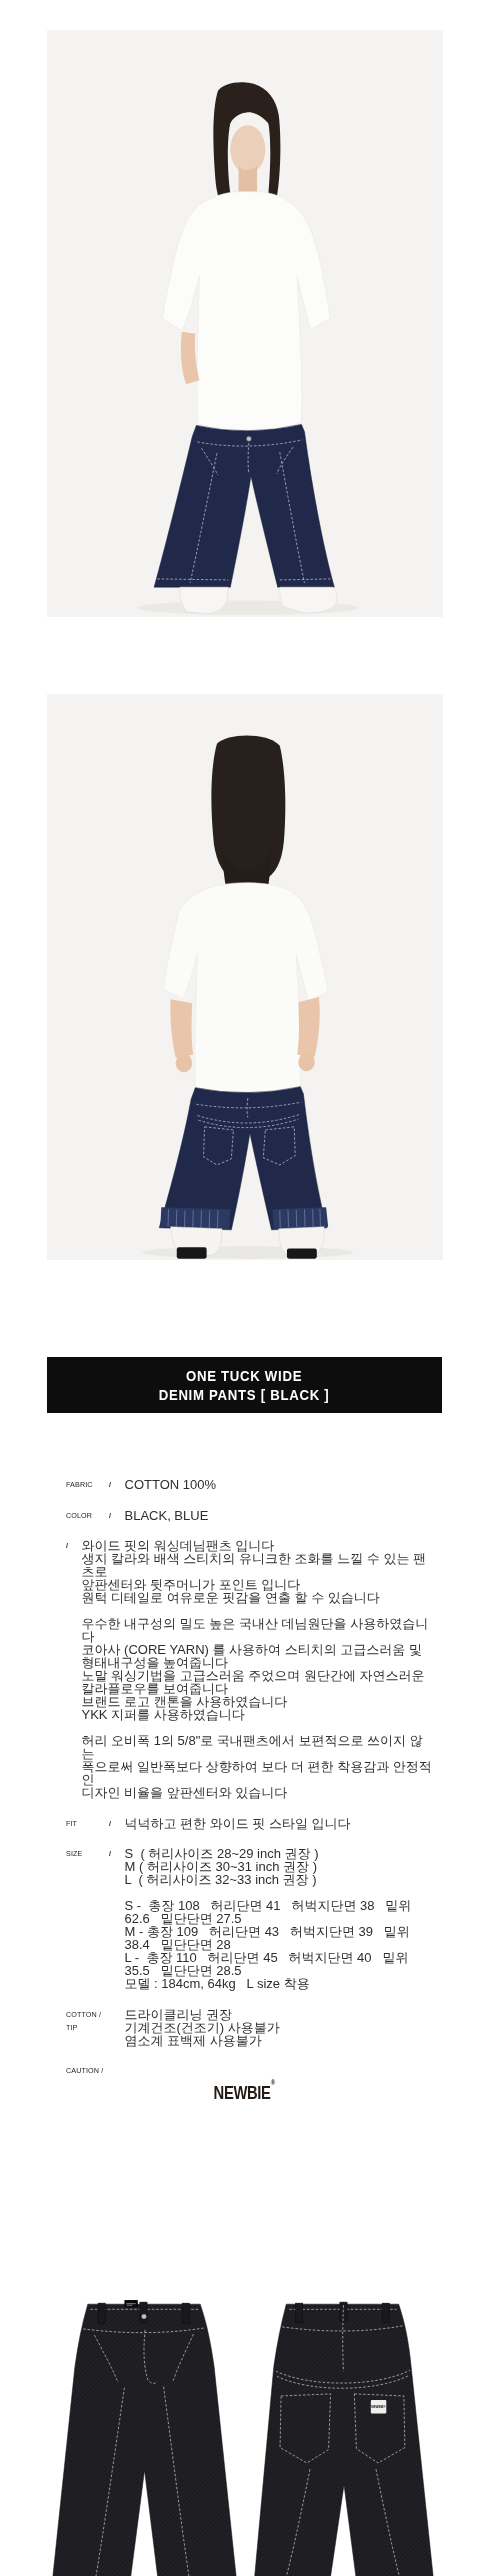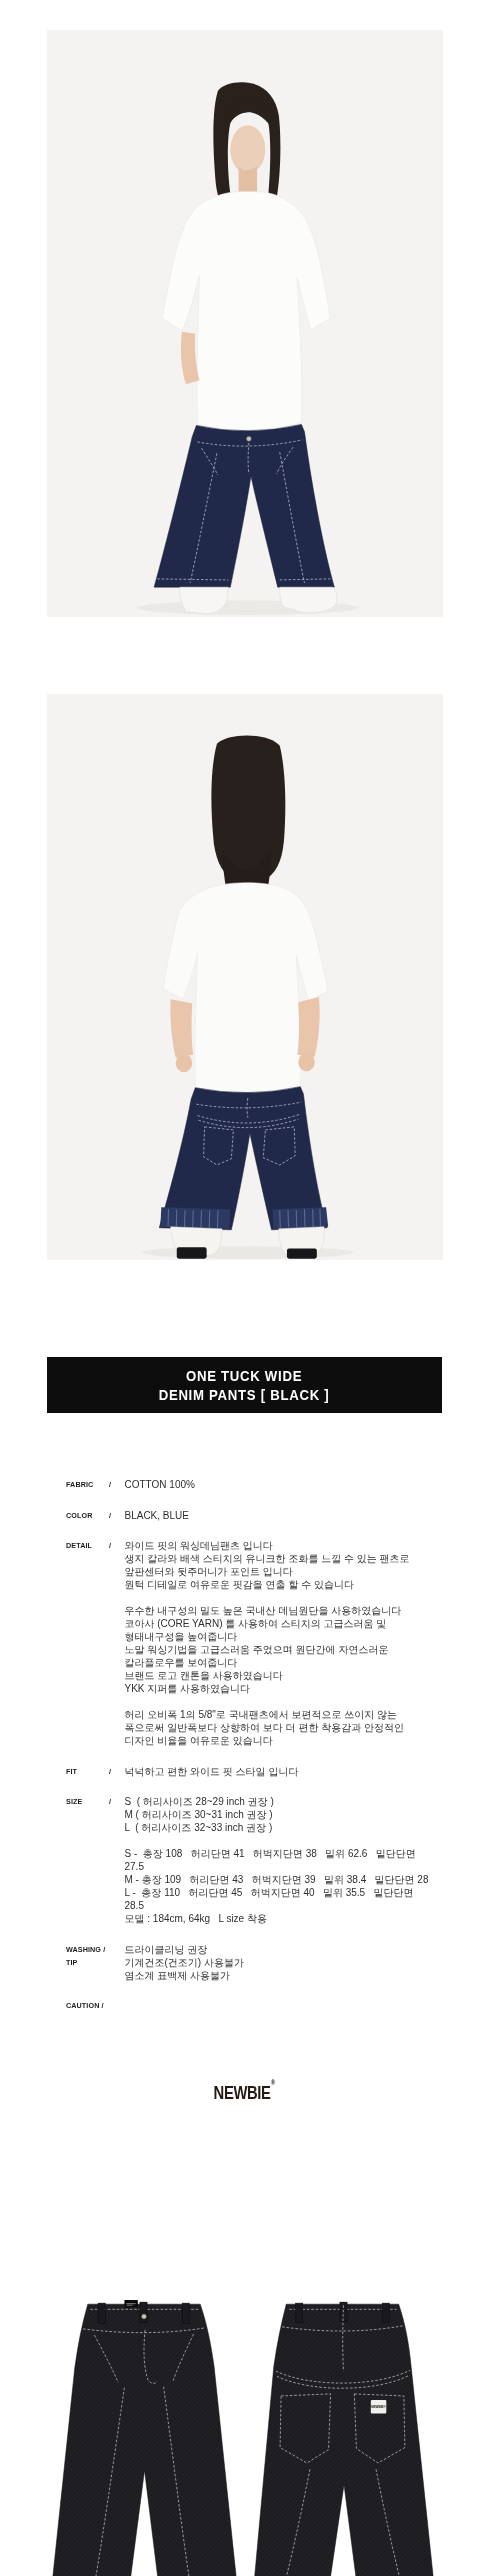--- a/index.html
+++ b/index.html
@@ -10,25 +10,25 @@
   #photo-front{top:30px;height:587px}
   #photo-back{top:694px;height:566px}
   svg{display:block}
 
   #banner{position:absolute;left:47px;top:1357px;width:395px;height:56px;background:#0d0d0d;
           color:#fff;display:flex;flex-direction:column;align-items:center;justify-content:center;gap:1.5px}
   .banner-line{font-size:15px;font-weight:700;letter-spacing:0.8px;transform:scaleX(.88);white-space:nowrap}
 
   #specs{position:absolute;left:66px;top:1478px;width:368px}
   .spec-row{display:flex;margin-bottom:17.5px}
-  .spec-label{width:43px;flex:none;font-size:7.2px;font-weight:700;letter-spacing:0.1px;line-height:13px;
+  .spec-label{width:43px;flex:none;font-size:7.2px;font-weight:400;letter-spacing:0.1px;line-height:13px;
               color:#1d1d1d;white-space:nowrap}
   .spec-slash{width:15.5px;flex:none;font-size:7.2px;font-weight:700;line-height:13px;color:#1d1d1d}
   .spec-value{flex:1;min-width:0}
-  .spec-line{font-size:10px;line-height:13px;min-height:13px;white-space:pre-wrap;color:#2e2e2e}
+  .spec-line{font-size:13px;line-height:13px;min-height:13px;white-space:pre-wrap;color:#2e2e2e}
 
   #logo{position:absolute;left:0;top:2082px;width:100%;text-align:center;color:#241b15}
   #logo .inner{display:inline-block;transform:scaleX(.8);font-size:18.5px;font-weight:800;letter-spacing:-0.5px;white-space:nowrap}
   #logo sup{font-size:7.7px;position:relative;top:-6.7px;left:0.5px;font-weight:700}
 
   #flat-front{position:absolute;left:47px;top:2299px}
   #flat-back{position:absolute;left:249px;top:2299px}
 
   
   .st{fill:none;stroke:#d3d4d8;stroke-width:1.3;stroke-dasharray:5 3.5}
@@ -156,41 +156,38 @@
       <div class="spec-row">
         <div class="spec-label">
           <div>COLOR</div>
         </div>
         <div class="spec-slash">/</div>
         <div class="spec-value">
           <div class="spec-line">BLACK, BLUE</div>
         </div>
       </div>
       <div class="spec-row">
-        <div class="spec-label">
-          <div>DETAIL</div>
-        </div>
         <div class="spec-slash">/</div>
         <div class="spec-value">
           <div class="spec-line">와이드 핏의 워싱데님팬츠 입니다</div>
           <div class="spec-line">생지 칼라와 배색 스티치의 유니크한 조화를 느낄 수 있는 팬츠로</div>
           <div class="spec-line">앞판센터와 뒷주머니가 포인트 입니다</div>
           <div class="spec-line">원턱 디테일로 여유로운 핏감을 연출 할 수 있습니다</div>
           <div class="spec-line"></div>
           <div class="spec-line">우수한 내구성의 밀도 높은 국내산 데님원단을 사용하였습니다</div>
           <div class="spec-line">코아사 (CORE YARN) 를 사용하여 스티치의 고급스러움 및</div>
           <div class="spec-line">형태내구성을 높여줍니다</div>
           <div class="spec-line">노말 워싱기법을 고급스러움 주었으며 원단간에 자연스러운</div>
           <div class="spec-line">칼라플로우를 보여줍니다</div>
           <div class="spec-line">브랜드 로고 캔톤을 사용하였습니다</div>
           <div class="spec-line">YKK 지퍼를 사용하였습니다</div>
           <div class="spec-line"></div>
           <div class="spec-line">허리 오비폭 1의 5/8"로 국내팬츠에서 보편적으로 쓰이지 않는</div>
           <div class="spec-line">폭으로써 일반폭보다 상향하여 보다 더 편한 착용감과 안정적인</div>
-          <div class="spec-line">디자인 비율을 여유로운 있습니다</div>
+          <div class="spec-line">디자인 비율을 앞판센터와 있습니다</div>
         </div>
       </div>
       <div class="spec-row">
         <div class="spec-label">
           <div>FIT</div>
         </div>
         <div class="spec-slash">/</div>
         <div class="spec-value">
           <div class="spec-line">넉넉하고 편한 와이드 핏 스타일 입니다</div>
         </div>
@@ -206,21 +203,21 @@
           <div class="spec-line">L  ( 허리사이즈 32~33 inch 권장 )</div>
           <div class="spec-line"></div>
           <div class="spec-line">S -  총장 108   허리단면 41   허벅지단면 38   밑위 62.6   밑단단면 27.5</div>
           <div class="spec-line">M - 총장 109   허리단면 43   허벅지단면 39   밑위 38.4   밑단단면 28</div>
           <div class="spec-line">L -  총장 110   허리단면 45   허벅지단면 40   밑위 35.5   밑단단면 28.5</div>
           <div class="spec-line">모델 : 184cm, 64kg   L size 착용</div>
         </div>
       </div>
       <div class="spec-row">
         <div class="spec-label">
-          <div>WASHING /</div>
+          <div>COTTON /</div>
           <div>TIP</div>
         </div>
         <div class="spec-slash"></div>
         <div class="spec-value">
           <div class="spec-line">드라이클리닝 권장</div>
           <div class="spec-line">기계건조(건조기) 사용불가</div>
           <div class="spec-line">염소계 표백제 사용불가</div>
         </div>
       </div>
       <div class="spec-row">

